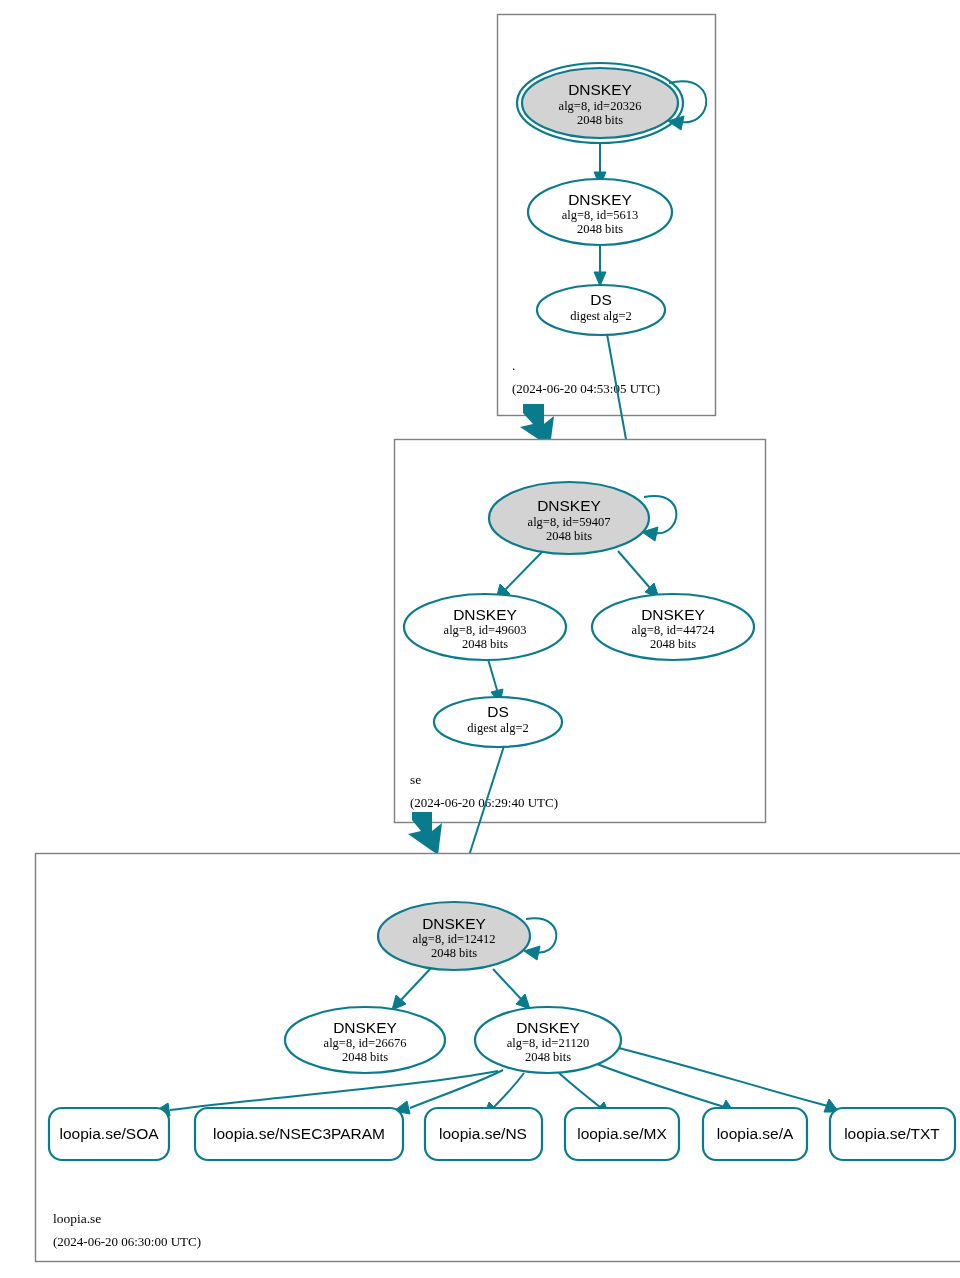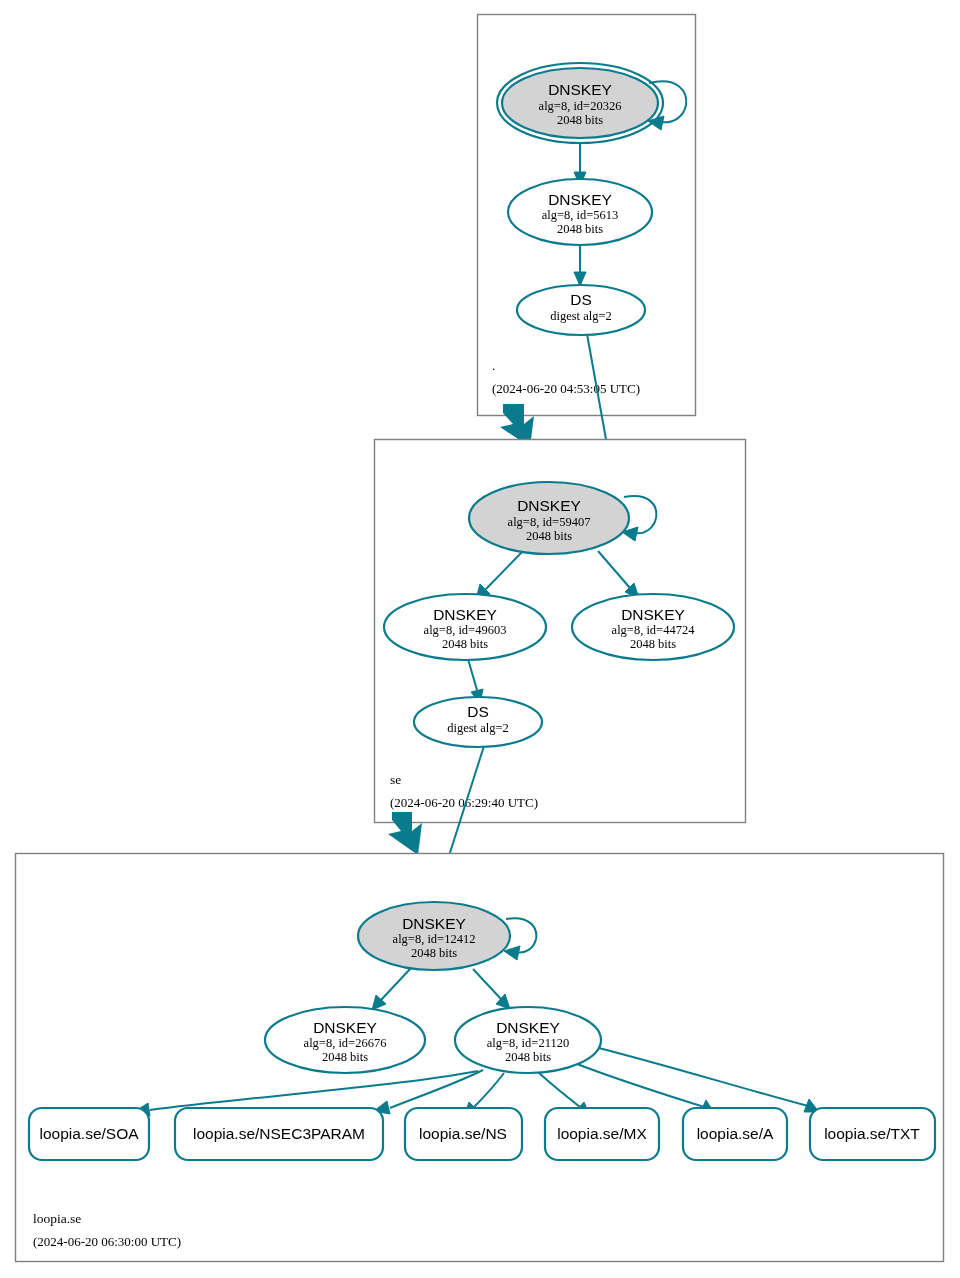--- a/index.html
+++ b/index.html
@@ -10,20 +10,21 @@
   body {
     width: 960px;
     height: 1278px;
     font-family: "Liberation Sans", sans-serif;
     overflow: hidden;
   }
   #diagram-root {
     position: relative;
     width: 853px;
     height: 1278px;
+    padding-left: 20px;
   }
   svg#dnssec-graph {
     display: block;
     width: 960px;
     height: 1278px;
   }
   .zone-box {
     fill: #ffffff;
     stroke: #7f7f7f;
     stroke-width: 1.4;

